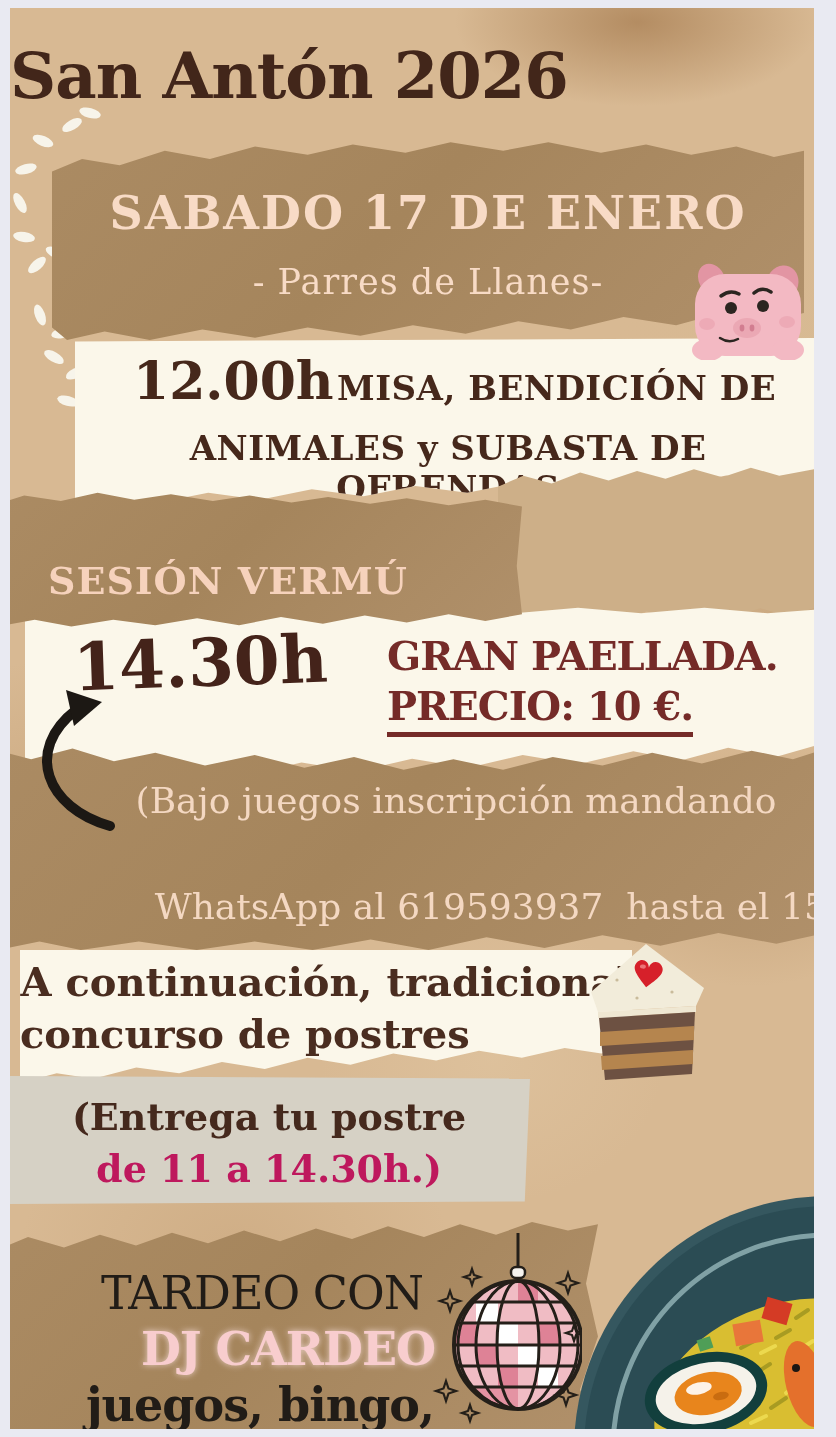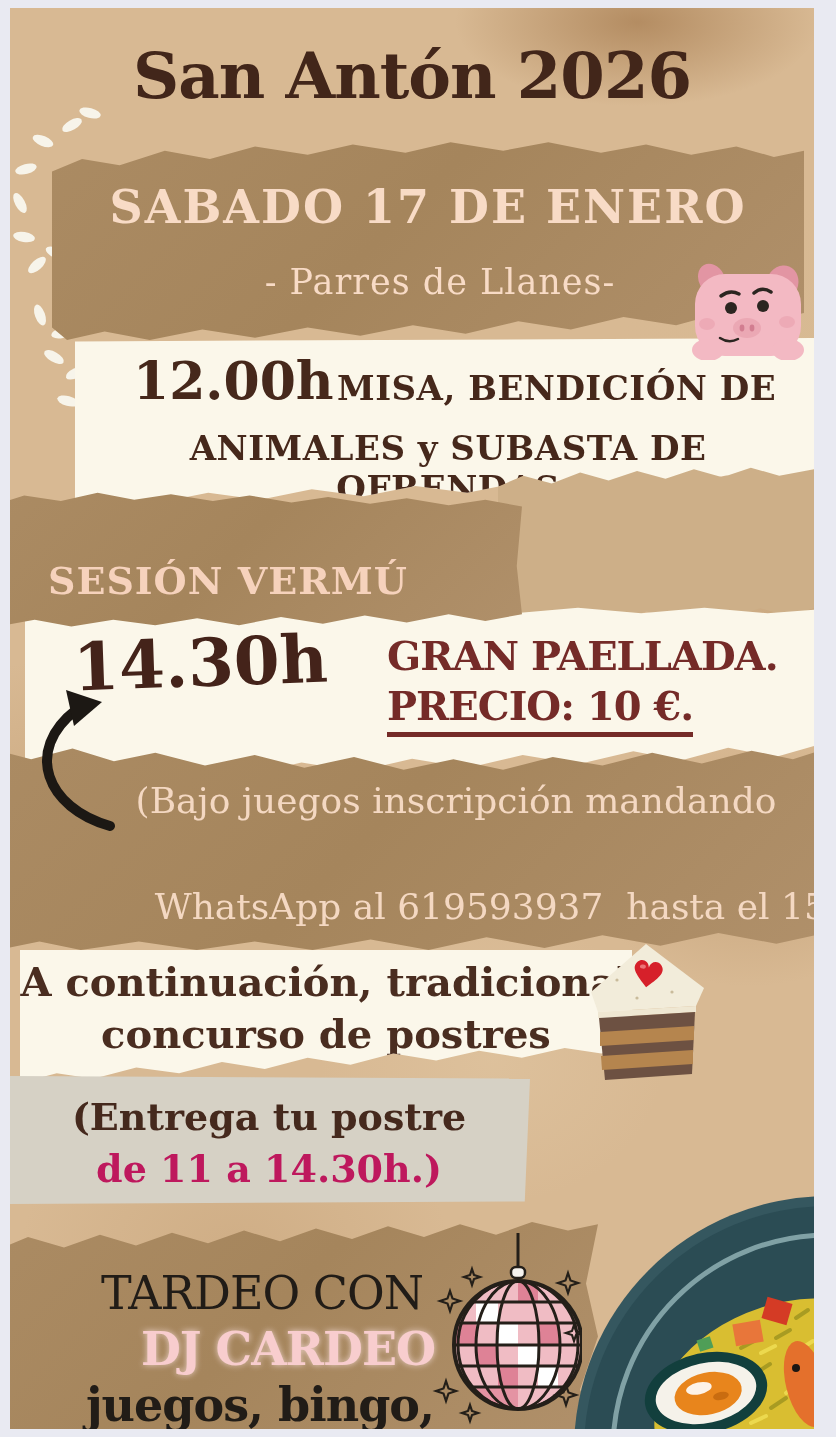--- a/index.html
+++ b/index.html
@@ -20,32 +20,32 @@
       radial-gradient(240px 180px at 92% 60%, rgba(170,130,86,.35), transparent 70%),
       radial-gradient(300px 240px at 28% 88%, rgba(190,152,108,.35), transparent 72%),
       radial-gradient(240px 200px at 60% 74%, rgba(226,200,164,.5), transparent 72%),
       #d8b993;
   }
   .abs{position:absolute;}
   .kraft{background:linear-gradient(135deg,#ab8b63 0%,#a5855c 45%,#b0906a 100%);}
   .cream{background:#fbf7ea;}
 
   .title{
-    left:0;top:30px;width:100%;text-align:center;
+    left:0;top:30px;width:100%;text-align:left;
     font-size:64px;font-weight:bold;color:#42261a;letter-spacing:-1px;
     z-index:2;
   }
 
   .strip1{left:42px;top:126px;width:752px;height:208px;z-index:2;
     clip-path:polygon(0% 18%,4% 12%,9% 15%,15% 8%,21% 12%,27% 6%,34% 10%,40% 5%,47% 9%,53% 4%,60% 8%,66% 4%,73% 9%,79% 5%,85% 10%,91% 6%,96% 11%,100% 8%,100% 86%,95% 90%,89% 86%,83% 92%,76% 88%,69% 94%,62% 90%,55% 96%,48% 92%,41% 97%,34% 93%,27% 98%,20% 94%,13% 99%,7% 95%,2% 99%,0% 93%);
   }
-  .banner-date{left:0;top:46px;width:100%;text-align:center;
+  .banner-date{left:0;top:52px;width:100%;text-align:center;
     font-size:46px;font-weight:bold;color:#f8dbc6;letter-spacing:2px;}
   .banner-place{left:0;top:128px;width:100%;text-align:center;
-    font-size:35px;color:#f8dbc6;letter-spacing:1px;padding-left:12px;}
+    font-size:35px;color:#f8dbc6;letter-spacing:1px;}
 
   .cream1{left:65px;top:330px;width:740px;height:172px;z-index:2;
     clip-path:polygon(0% 2%,100% 0%,100% 78%,94% 84%,88% 80%,81% 86%,74% 82%,67% 88%,60% 84%,53% 90%,46% 86%,39% 92%,32% 88%,25% 94%,18% 90%,11% 96%,5% 93%,0% 98%);
   }
   .misa-time{left:58px;top:12px;font-size:52px;font-weight:bold;color:#46281b;}
   .misa-l1{left:262px;top:30px;font-size:34px;font-weight:bold;color:#46281b;letter-spacing:.5px;}
   .misa-l2{left:20px;top:90px;width:706px;text-align:center;font-size:34px;font-weight:bold;color:#46281b;letter-spacing:.5px;}
 
   .tanpatch{left:488px;top:455px;width:316px;height:158px;z-index:2;background:#cdaf88;
     clip-path:polygon(0% 15%,8% 8%,17% 13%,26% 6%,35% 11%,44% 5%,53% 10%,62% 4%,71% 9%,80% 3%,89% 8%,100% 4%,100% 92%,92% 97%,83% 92%,74% 98%,65% 93%,56% 99%,47% 94%,38% 100%,29% 95%,20% 100%,11% 96%,0% 100%);
@@ -67,21 +67,21 @@
   .sect3{left:-12px;top:730px;width:828px;height:212px;z-index:3;
     clip-path:polygon(0% 6%,4% 10%,9% 5%,14% 11%,19% 7%,25% 13%,31% 8%,37% 14%,43% 9%,49% 15%,55% 10%,61% 15%,67% 9%,73% 13%,79% 7%,85% 12%,91% 6%,96% 10%,100% 5%,100% 92%,94% 97%,87% 92%,80% 98%,73% 93%,66% 99%,59% 94%,52% 100%,45% 95%,38% 100%,31% 96%,24% 100%,17% 96%,10% 100%,5% 96%,0% 100%);
   }
   .insc{left:88px;top:36px;width:740px;text-align:center;
     font-size:36px;color:#f4d8c2;line-height:53px;white-space:pre;}
 
   .cream3{left:10px;top:942px;width:612px;height:140px;z-index:2;
     clip-path:polygon(0 0,100% 0,100% 68%,95% 74%,89% 70%,82% 77%,75% 72%,68% 79%,61% 74%,54% 82%,47% 77%,40% 85%,33% 80%,26% 88%,19% 84%,12% 92%,6% 88%,0 95%);
   }
   .postres1{left:0;top:8px;width:100%;text-align:center;font-size:40px;font-weight:bold;color:#4a2d20;}
-  .postres2{left:0;top:60px;width:100%;text-align:center;font-size:40px;font-weight:bold;color:#4a2d20;}
+  .postres2{left:0;top:60px;width:100%;font-size:40px;font-weight:bold;color:#4a2d20;}
 
   .graybox{left:-2px;top:1068px;width:522px;height:128px;z-index:2;background:#d6d1c5;
     clip-path:polygon(0 0,100% 2%,99% 98%,0 100%);}
   .entrega1{left:0;top:18px;width:100%;text-align:center;font-size:38px;font-weight:bold;color:#45291d;}
   .entrega2{left:0;top:70px;width:100%;text-align:center;font-size:38px;font-weight:bold;color:#be185d;}
 
   .sect4{left:-12px;top:1212px;width:600px;height:212px;z-index:2;
     clip-path:polygon(0% 14%,5% 8%,11% 13%,17% 7%,23% 12%,29% 6%,35% 11%,41% 5%,47% 10%,53% 4%,59% 9%,65% 3%,71% 8%,77% 2%,83% 7%,89% 1%,95% 5%,100% 2%,98% 30%,100% 55%,97% 80%,100% 100%,0% 100%);
   }
   .tardeo1{left:44px;top:46px;width:440px;text-align:center;

